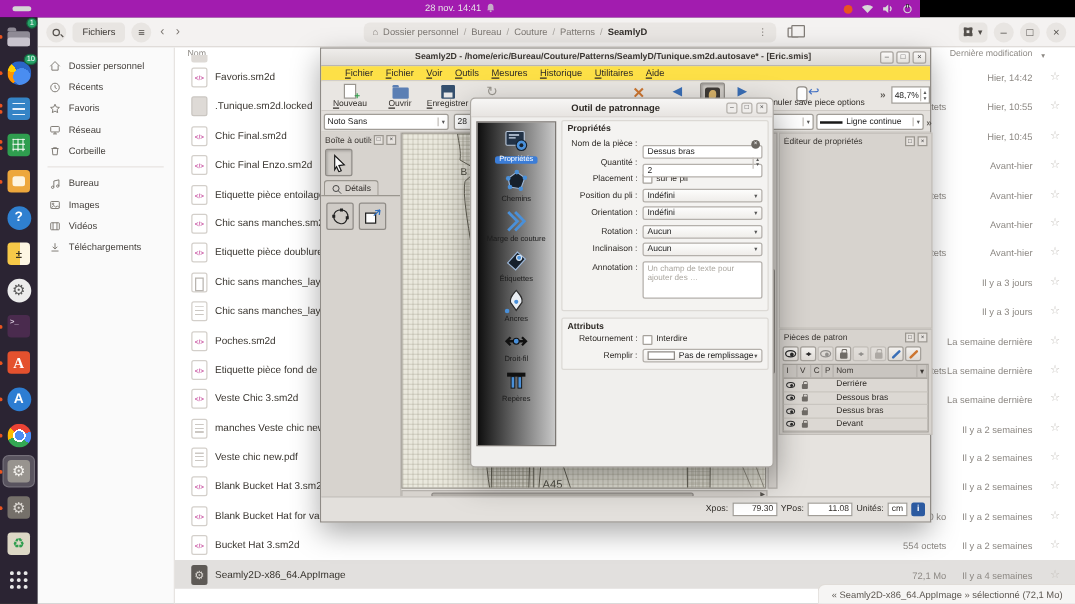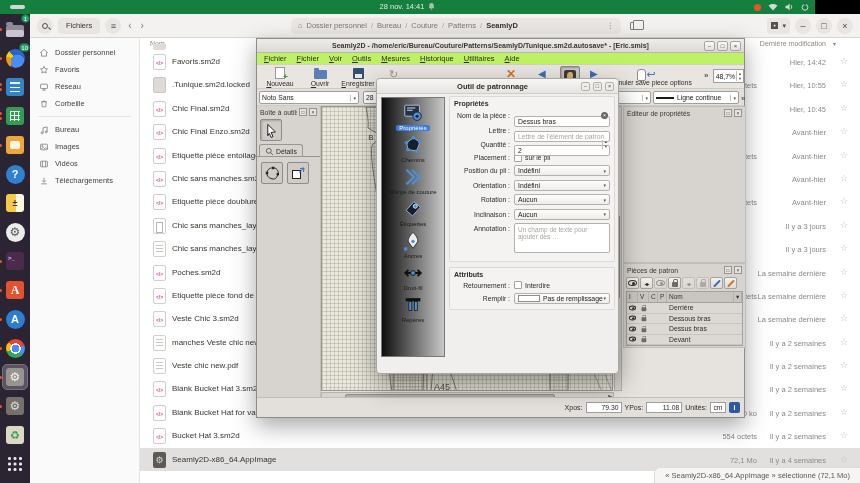--- a/index.html
+++ b/index.html
@@ -1,20 +1,20 @@
 <!DOCTYPE html>
 <html><head>
 <meta charset="utf-8">
 <style>
   * { margin:0; padding:0; box-sizing:border-box; }
   html,body { width:860px; height:483px; overflow:hidden; }
   body { position:relative; font-family:"Liberation Sans",sans-serif; background:#000; color:#222; }
 
   
-  .topbar { position:absolute; left:0; top:0; width:815px; height:14px; background:#15803d; color:#dcdcdc; z-index:3; }
+  .topbar { position:absolute; left:0; top:0; width:736px; height:14px; background:#a21caf; color:#dcdcdc; z-index:3; }
   .tb-activities { position:absolute; left:10px; top:5px; width:15px; height:4px; background:#d5d5d5; border-radius:2px; }
   .tb-clock { position:absolute; left:0; right:0; top:0; height:14px; text-align:center; font-size:7.5px; line-height:14px; color:#e8e8e8; }
   .tb-bell { display:inline-block; margin-left:4px; opacity:.8; vertical-align:-1px; }
   .tb-right { position:absolute; right:6px; top:0; height:14px; display:flex; align-items:center; gap:7px; }
   .tb-badge { width:7px; height:7px; border-radius:50%; background:#e95420; }
   .tb-svg { display:block; }
 
   
   .dock { position:absolute; left:0; top:14px; width:30px; height:469px; background:#2b2433; z-index:3; display:flex; flex-direction:column; align-items:center; padding:3px 0; gap:5px; }
   .dock-item { position:relative; width:24px; height:24px; display:flex; align-items:center; justify-content:center; flex:0 0 auto; border-radius:4px; }
@@ -93,21 +93,21 @@
   .fi-layout::after { content:""; position:absolute; left:2px; top:3px; width:5px; height:9px; border:1px solid #b9b5b0; }
   .fi-appimage { background:#5e5a56; color:#ddd9d4; font-size:9px; text-align:center; line-height:16px; }
   .fm-status { position:absolute; right:0; bottom:0; background:#f6f5f4; border:1px solid #e0dcd8; border-right:none; border-bottom:none; border-radius:6px 0 0 0; font-size:7.5px; color:#5c5751; padding:3px 10px 3px 10px; }
 
   
   .sw { position:absolute; left:256px; top:38px; width:489px; height:380px; background:#e6e3df; border:1px solid #8f8b86; box-shadow:0 8px 22px rgba(0,0,0,.35); z-index:10; }
   .sw-titlebar { position:absolute; left:0; top:0; right:0; height:14px; background:linear-gradient(#efedeb,#dcd9d5); border-bottom:1px solid #bab6b1; }
   .sw-title { position:absolute; left:30px; right:50px; top:0; height:14px; text-align:center; font-size:7px; font-weight:bold; color:#3a3632; line-height:14px; white-space:nowrap; overflow:hidden; }
   .sw-winbtns { position:absolute; right:3px; top:2px; display:flex; gap:2px; }
   .sw-winbtn { width:11px; height:10px; background:linear-gradient(#fbfaf9,#e3e0dc); border:1px solid #a8a49f; border-radius:2px; font-size:6px; line-height:8px; text-align:center; color:#444; }
-  .sw-menubar { position:absolute; left:0; top:14px; right:0; height:12px; background:#bef264; border-bottom:1px solid #d2cec9; display:flex; align-items:center; padding-left:2px; }
+  .sw-menubar { position:absolute; left:0; top:14px; right:0; height:12px; background:#fde047; border-bottom:1px solid #d2cec9; display:flex; align-items:center; padding-left:14px; }
   .menu-item { display:inline-block; font-size:7.5px; color:#2f2b27; padding:0 5px; }
   .menu-item::first-letter { text-decoration:underline; }
   .sw-toolbar { position:absolute; left:0; top:26px; right:0; height:24px; background:#e9e6e2; border-bottom:1px solid #cfcbc6; }
   .tb-btn { position:absolute; top:1px; width:38px; height:22px; display:flex; flex-direction:column; align-items:center; justify-content:center; gap:1px; }
   .tb-btn .lbl { font-size:6.8px; color:#2f2b27; line-height:7px; white-space:nowrap; }
   .tb-btn .lbl::first-letter { text-decoration:underline; }
   .tb-page { width:10px; height:12px; background:#fff; border:1px solid #9a9690; position:relative; }
   .tb-page .plus { position:absolute; right:-4px; bottom:-3px; color:#2e9e4a; font-weight:bold; font-size:8px; line-height:8px; }
   .tb-folder { width:13px; height:9px; background:#5b7fb4; border-radius:1px; position:relative; margin-top:3px; }
   .tb-folder::before { content:""; position:absolute; top:-2px; left:0; width:5px; height:2px; background:#5b7fb4; border-radius:1px 1px 0 0; }
@@ -381,20 +381,27 @@
     <div class="fm-circle-btn">
         <span>×</span>
       </div>
   </div>
   <div class="fm-sidebar" id="fm-sidebar">
       <div class="fm-side-item">
         <svg viewBox="0 0 16 16" fill="none" stroke="#7a756f" stroke-width="1.2">
           <path d="M2 8 8 2l6 6M4 7v6h8V7"></path>
         </svg>
         <span>Dossier personnel</span>
+      </div>
+      <div class="fm-side-item">
+        <svg viewBox="0 0 16 16" fill="none" stroke="#7a756f" stroke-width="1.2">
+          <circle cx="8" cy="8" r="5.5"></circle>
+          <path d="M8 5v3l2.2 1.5"></path>
+        </svg>
+        <span>Récents</span>
       </div>
       <div class="fm-side-item">
         <svg viewBox="0 0 16 16" fill="none" stroke="#7a756f" stroke-width="1.2">
           <path d="M8 2.2l1.7 3.6 3.9.5-2.9 2.7.7 3.9L8 11l-3.4 1.9.7-3.9L2.4 6.3l3.9-.5z"></path>
         </svg>
         <span>Favoris</span>
       </div>
       <div class="fm-side-item">
         <svg viewBox="0 0 16 16" fill="none" stroke="#7a756f" stroke-width="1.2">
           <rect x="2.5" y="3.5" width="11" height="7" rx="1"></rect>
@@ -877,24 +884,20 @@
       </div>
     </div>
   <div class="dlg-form">
     <div class="dlg-group">
       <div class="dlg-group-title">Propriétés</div>
       <div class="frow">
         <span class="flabel">Nom de la pièce :</span>
         <span class="fctl"><input class="tinput" value="Dessus bras" style=""><span class="clear-btn">×</span></span>
       </div>
       <div class="frow">
-        <span class="flabel">Lettre :</span>
-        <span class="fctl"><input class="tinput" placeholder="Lettre de l'élément de patron" style=""></span>
-      </div>
-      <div class="frow">
         <span class="flabel">Quantité :</span>
         <span class="fctl"><input class="tinput" value="2" style=""><span class="spin-btns">
               <span>▲</span>
               <span>▼</span>
             </span></span>
       </div>
       <div class="frow">
         <span class="flabel">Placement :</span>
         <span class="fctl-inline">
             <span class="cb"></span>

